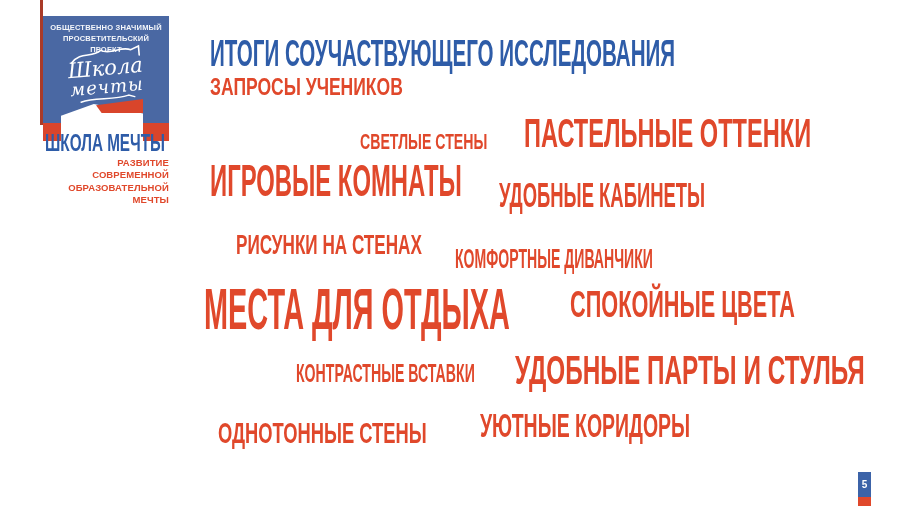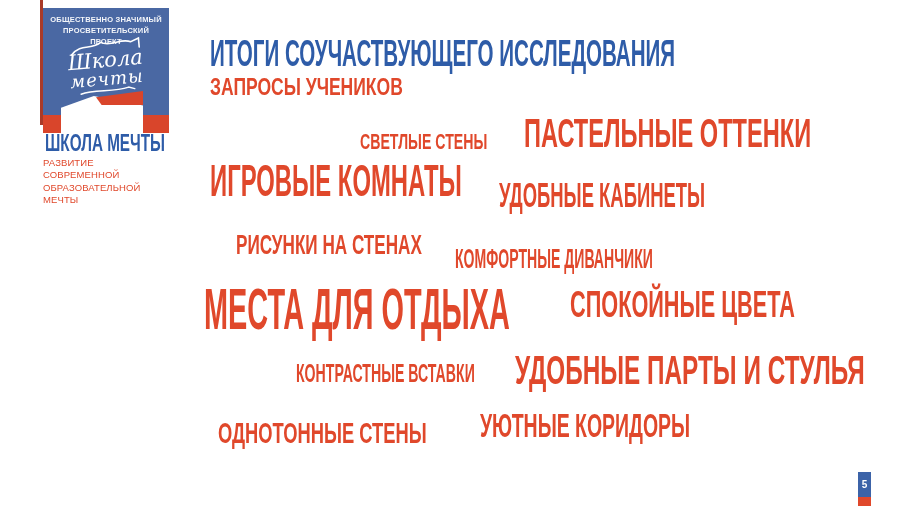--- a/index.html
+++ b/index.html
@@ -19,36 +19,36 @@
     line-height:1;
     font-weight:700;
     text-transform:uppercase;
     transform-origin:0 0;
   }
   .fit.blue{color:var(--blue);}
   .fit.red{color:var(--red);}
 
   
   .logo-strip{position:absolute;left:40px;top:0;width:3px;height:125px;background:#a93a28;}
-  .logo-box{position:absolute;left:43px;top:8px;width:126px;height:125px;background:var(--logo-blue);}
+  .logo-box{position:absolute;left:43px;top:16px;width:126px;height:125px;background:var(--logo-blue);}
   .logo-banner{padding-top:7px;text-align:center;color:#f4f6fa;font-size:8px;line-height:1.35;
                font-weight:600;letter-spacing:.2px;transform:scaleX(.94);transform-origin:50% 0;}
   .logo-script{position:absolute;top:42px;left:0;width:100%;text-align:center;color:#ffffff;
                font-family:"DejaVu Serif",serif;font-style:italic;transform:rotate(-5deg);}
   .logo-script .l1{font-size:21px;line-height:1;}
   .logo-script .l2{font-size:18px;line-height:1;margin-top:-1px;letter-spacing:1px;}
   .logo-squiggle{position:absolute;top:-14px;left:28px;}
   .logo-underline{position:absolute;bottom:-7px;left:34px;}
   .logo-band{position:absolute;left:0;top:107px;width:100%;height:18px;background:var(--logo-red);}
   .logo-house{position:absolute;left:18px;top:88px;width:82px;height:37px;background:#ffffff;
               clip-path:polygon(0 32%,40% 0,100% 26%,100% 100%,0 100%);}
   .logo-roof{position:absolute;left:53px;top:83px;width:47px;height:14px;background:var(--logo-red);
              clip-path:polygon(0 45%,100% 0,100% 100%,12% 100%);}
-  .logo-taglines{position:absolute;left:43px;top:157px;width:126px;text-align:left;
-                 color:var(--red);font-weight:400;font-size:9.5px;line-height:1.3;letter-spacing:.1px;}
+  .logo-taglines{position:absolute;left:43px;top:157px;width:126px;text-align:right;
+                 color:var(--red);font-weight:700;font-size:9.5px;line-height:1.3;letter-spacing:.1px;}
 
   
   .page-badge{position:absolute;left:858px;top:472px;width:13px;height:34px;}
   .badge-blue{width:100%;height:25px;background:#3c63a8;color:#ffffff;font-size:10px;font-weight:700;
               display:flex;align-items:center;justify-content:center;}
   .badge-red{width:100%;height:9px;background:var(--red);}
 </style>
 </head>
 <body>
 

